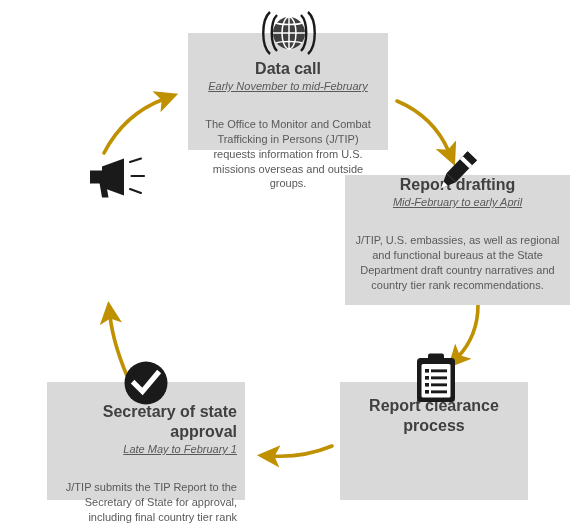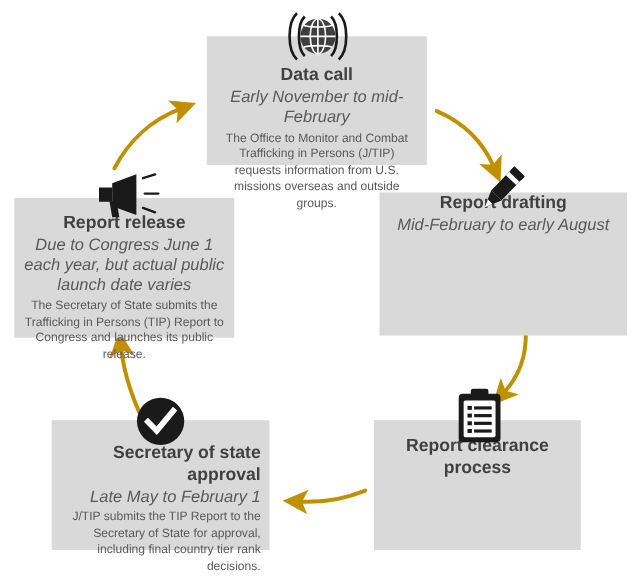--- a/index.html
+++ b/index.html
@@ -39,30 +39,31 @@
   }
   .step-title {
     font-weight: bold;
     font-size: 16px;
     color: #404040;
     line-height: 1.25;
     margin: 0;
   }
   .step-dates {
     font-style: italic;
-    font-size: 15px;
+    font-size: 11px;
     color: #595959;
     line-height: 1.22;
     margin: 1px 0 0 0;
+    text-decoration: underline;
   }
   .step-body {
     font-size: 11px;
     color: #595959;
     line-height: 1.34;
-    margin: 2px 0 0 0;
+    margin: 24px 0 0 0;
   }
   .icon-wrap {
     position: absolute;
     z-index: 5;
   }
   .icon-wrap svg { display: block; }
 </style>
 </head>
 <body>
 
@@ -131,21 +132,22 @@
         <rect x="22" y="8.5" width="13" height="4.2" fill="#ffffff"></rect>
         <rect x="22" y="1.5" width="13" height="4.6" fill="#1a1a1a"></rect>
         <polygon points="22,32 35,32 28.5,47" fill="#1a1a1a"></polygon>
         <polygon points="25.6,40 31.4,40 28.5,47" fill="#ffffff"></polygon>
       </g>
     </svg>
   </div>
   <div class="step-box" style="left:345px; top:175px; width:225px; height:130px;">
     <div class="step-inner" style="">
       <p class="step-title">Report drafting</p>
-      <p class="step-dates">Mid-February to early August</p>
+      <p class="step-dates">Mid-February to early April</p>
+      <p class="step-body">J/TIP, U.S. embassies, as well as regional and functional bureaus at the State Department draft country narratives and country tier rank recommendations.</p>
     </div>
   </div>
 
   <div class="icon-wrap" style="left:411px; top:352px;">
     <svg width="50" height="52" viewBox="0 0 50 52">
       <rect x="6" y="6" width="38" height="44" rx="3.5" fill="#1a1a1a"></rect>
       <rect x="10.5" y="12" width="29" height="33.5" rx="1.5" fill="#ffffff"></rect>
       <rect x="17" y="1.5" width="16" height="10" rx="2" fill="#1a1a1a"></rect>
       <g fill="#1a1a1a">
         <rect x="14" y="17" width="4" height="3.6"></rect>
@@ -186,21 +188,14 @@
         <path d="M14,9.5 L36,1.5 L36,38.5 L14,30.5 Z"></path>
         <path d="M11.5,26 L18,26 L20.5,40.5 L14,40.5 Z"></path>
       </g>
       <g stroke="#1a1a1a" stroke-width="2.1" stroke-linecap="round">
         <line x1="42" y1="5" x2="53" y2="1.5"></line>
         <line x1="43.5" y1="19" x2="56" y2="19"></line>
         <line x1="42" y1="32" x2="53" y2="36"></line>
       </g>
     </svg>
   </div>
-  <div class="step-box" style="left:13px; top:180px; width:200px; height:127px;">
-    <div class="step-inner" style="padding-top:13px;">
-      <p class="step-title">Report release</p>
-      <p class="step-dates">Due to Congress June 1 each year, but actual public launch date varies</p>
-      <p class="step-body">The Secretary of State submits the Trafficking in Persons (TIP) Report to Congress and launches its public release.</p>
-    </div>
-  </div>
 
 </div>
 
 </body></html>

